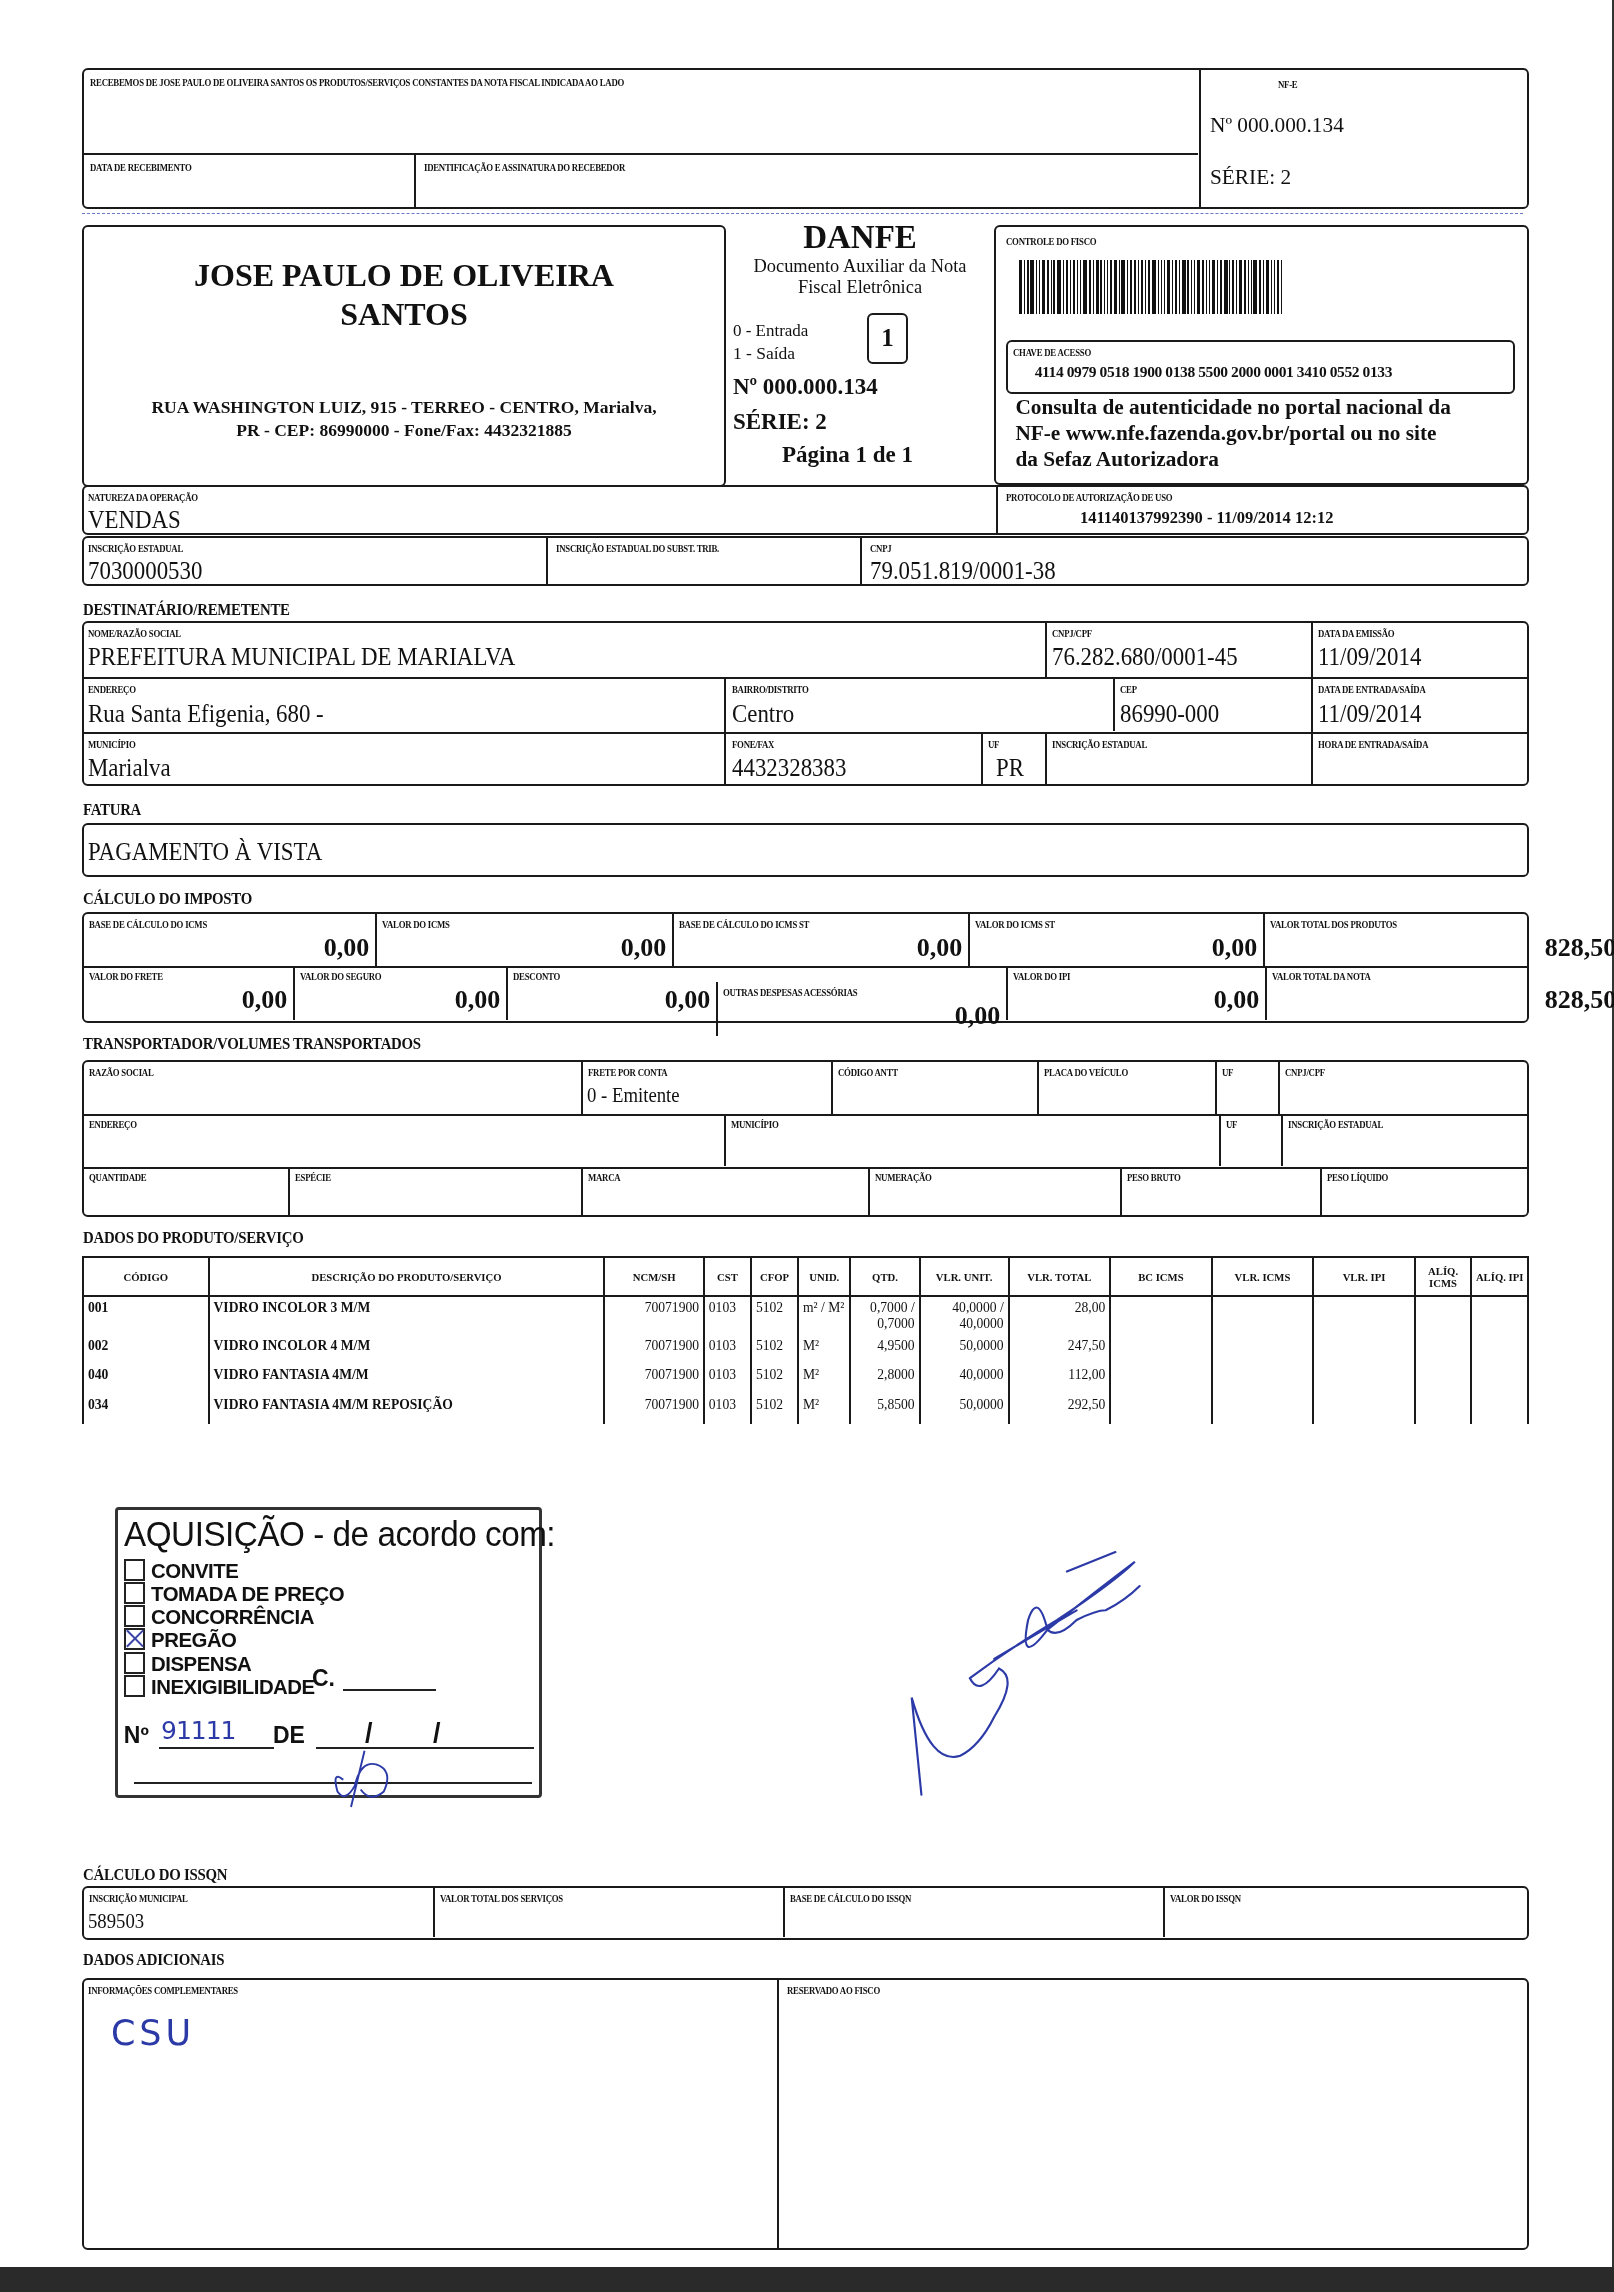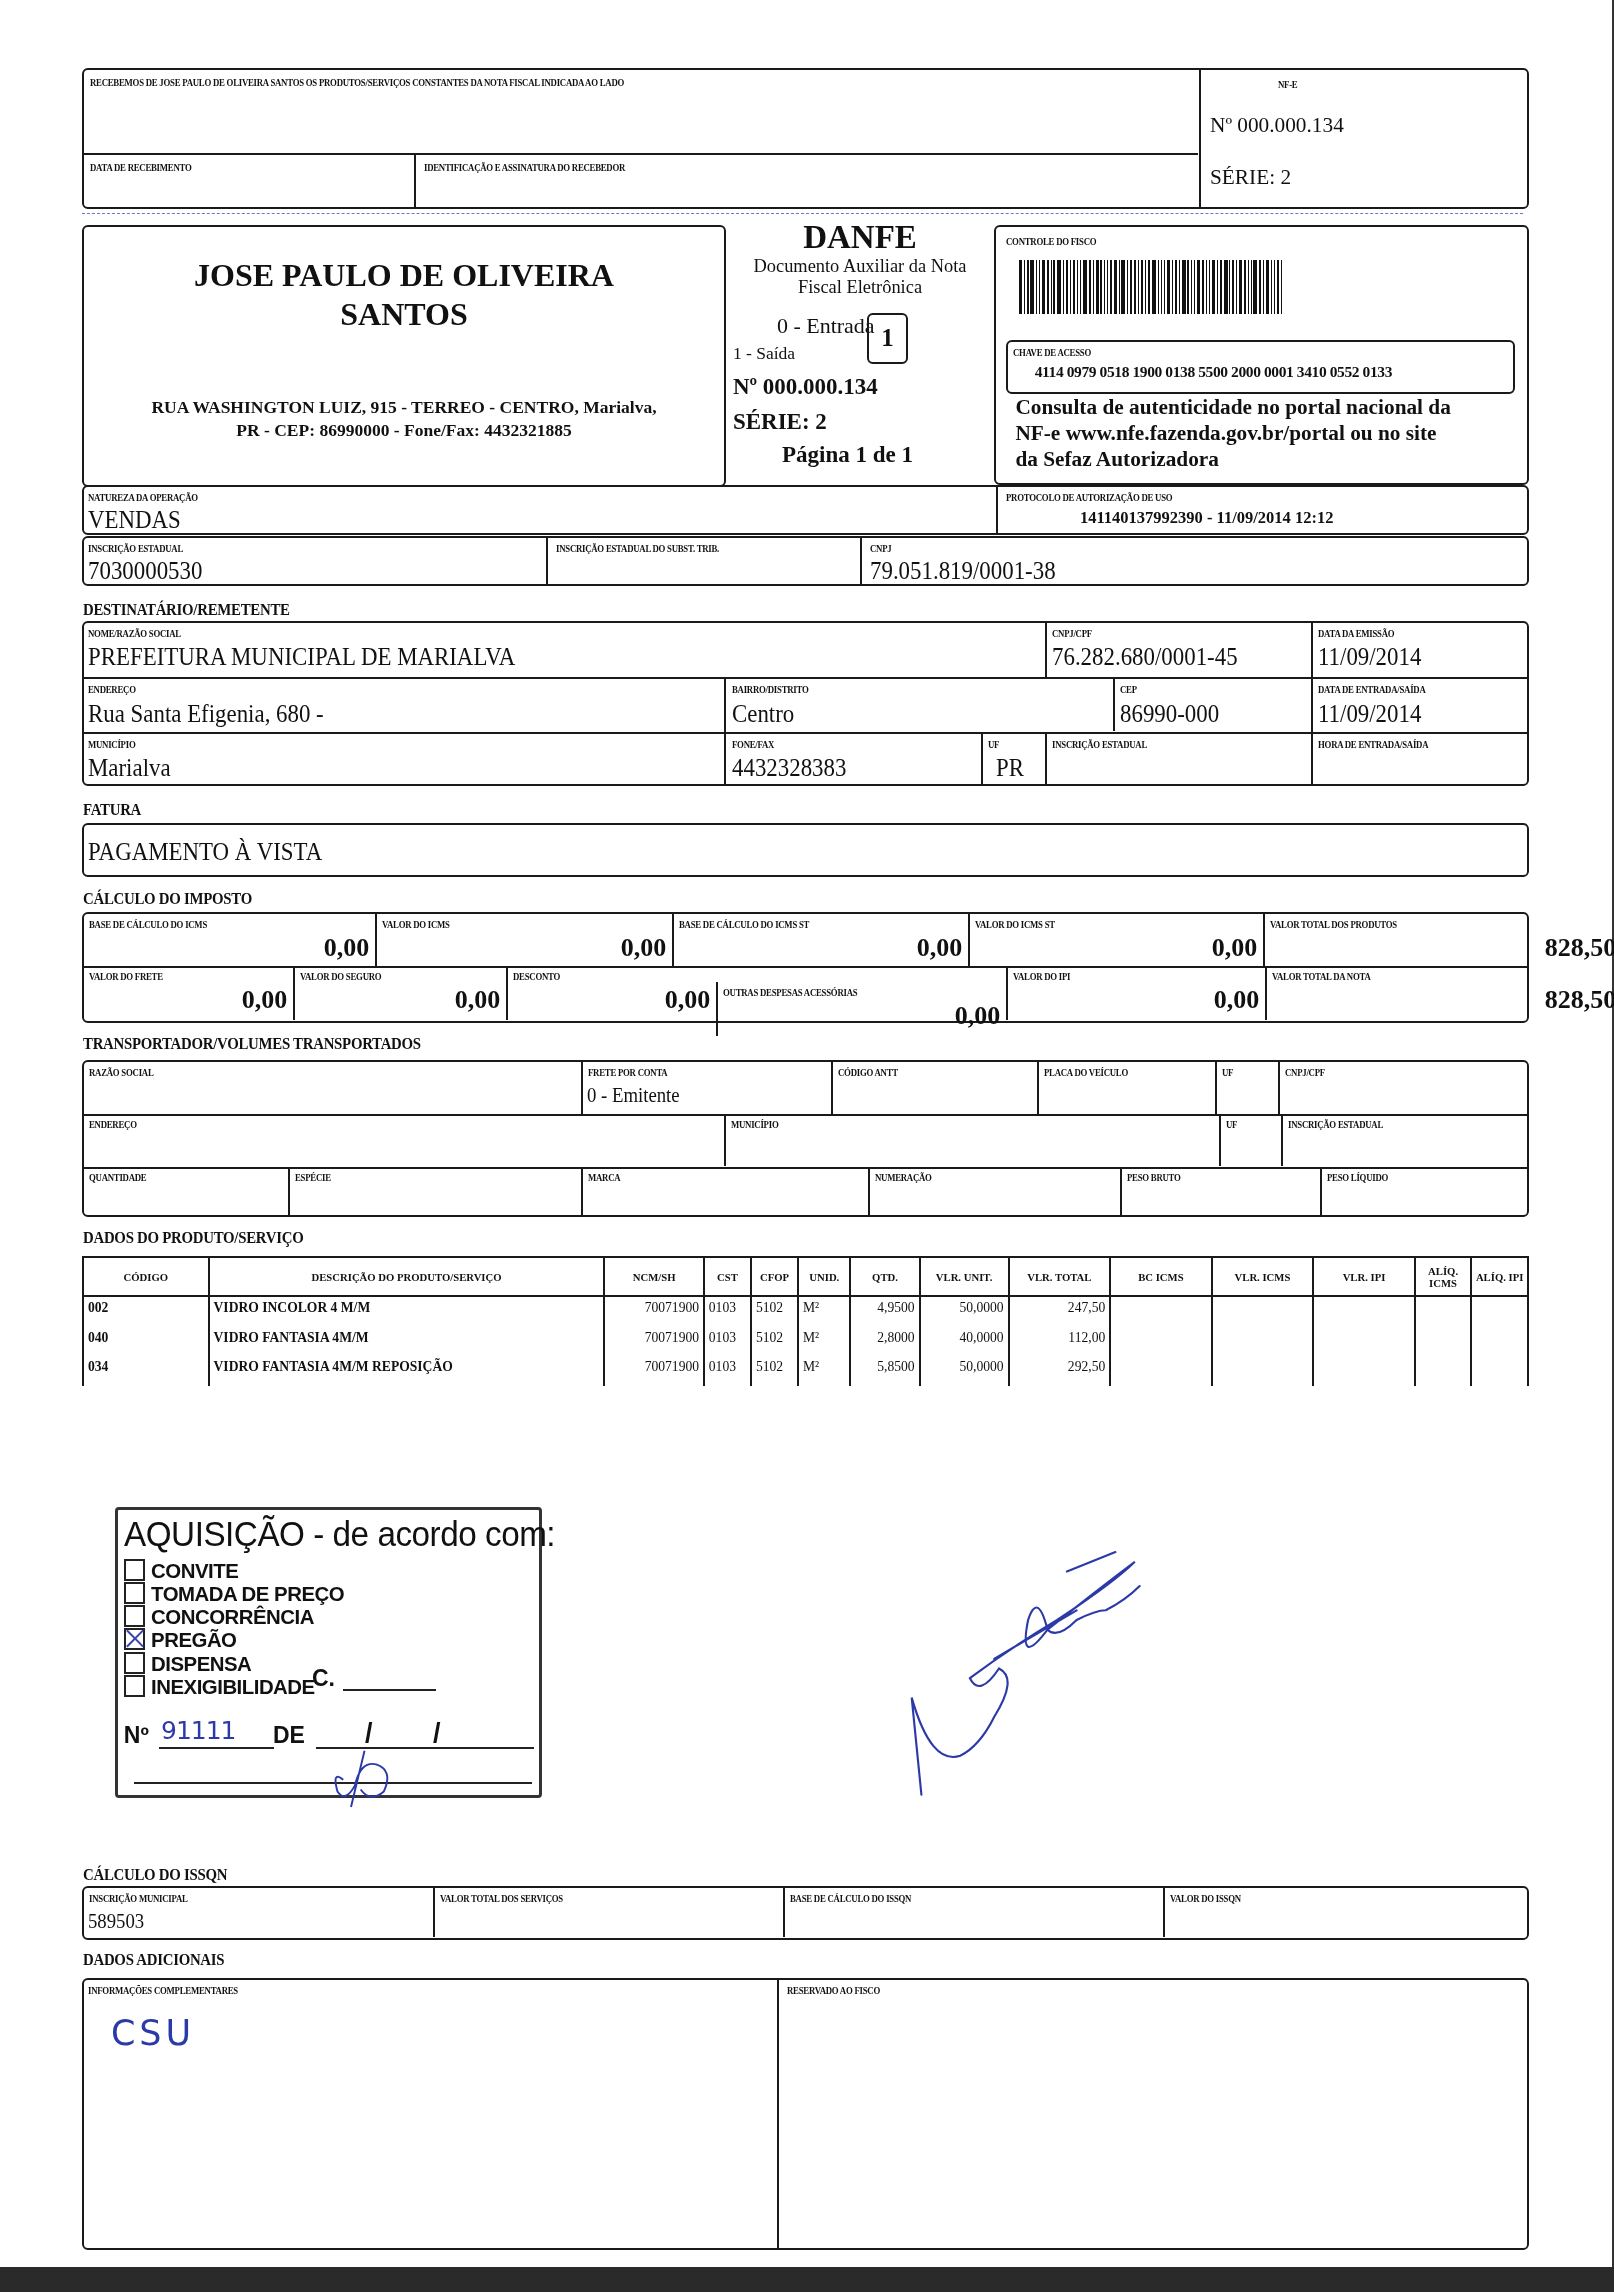--- a/index.html
+++ b/index.html
@@ -60,21 +60,21 @@
   <div class="abs" style="left:0;right:0;top:169px;text-align:center;font-size:17.5px;font-weight:bold;line-height:23px;">
     <div>RUA WASHINGTON LUIZ, 915 - TERREO - CENTRO, Marialva,</div>
     <div>PR - CEP: 86990000 - Fone/Fax: 4432321885</div>
   </div>
 </div>
 
 <div class="abs" style="left:728px;top:219px;width:264px;height:262px;">
   <div class="danfe-title" style="text-align:center;">DANFE</div>
   <div style="text-align:center;font-size:18.4px;">Documento Auxiliar da Nota</div>
   <div style="text-align:center;font-size:18.4px;">Fiscal Eletrônica</div>
-  <div class="abs" style="left:4.9px;top:94px;font-size:22px;margin-left:44px;">0 - Entrada</div>
+  <div class="abs" style="left:4.9px;top:102px;font-size:17px;">0 - Entrada</div>
   <div class="abs" style="left:4.9px;top:124px;font-size:17.5px;">1 - Saída</div>
   <div class="abs" style="left:139px;top:94px;width:37px;height:47px;border:2.9px solid #1a1a1a;border-radius:5.8px;text-align:center;font-size:25px;font-weight:bold;line-height:45px;">
     <span>1</span>
   </div>
   <div class="abs" style="left:4.9px;top:155px;font-size:23px;font-weight:bold;">Nº 000.000.134</div>
   <div class="abs" style="left:4.9px;top:190px;font-size:23px;font-weight:bold;">SÉRIE: 2</div>
   <div class="abs" style="left:54px;top:223px;font-size:23px;font-weight:bold;">Página 1 de 1</div>
 </div>
 
 <div class="box" style="left:994px;top:225px;width:535px;height:260px;">
@@ -372,20 +372,36 @@
         <th>VLR. TOTAL</th>
         <th>BC ICMS</th>
         <th>VLR. ICMS</th>
         <th>VLR. IPI</th>
         <th>ALÍQ. ICMS</th>
         <th>ALÍQ. IPI</th>
       </tr>
     </thead>
   <tbody id="prod-body">
       <tr>
+        <td>001</td>
+        <td>VIDRO INCOLOR 3 M/M</td>
+        <td class="num">70071900</td>
+        <td style="font-weight: normal;">0103</td>
+        <td style="font-weight: normal;">5102</td>
+        <td style="font-weight: normal;">m² / M²</td>
+        <td class="num">0,7000 / 0,7000</td>
+        <td class="num">40,0000 / 40,0000</td>
+        <td class="num">28,00</td>
+        <td></td>
+        <td></td>
+        <td></td>
+        <td></td>
+        <td></td>
+      </tr>
+      <tr>
         <td>002</td>
         <td>VIDRO INCOLOR 4 M/M</td>
         <td class="num">70071900</td>
         <td style="font-weight: normal;">0103</td>
         <td style="font-weight: normal;">5102</td>
         <td style="font-weight: normal;">M²</td>
         <td class="num">4,9500</td>
         <td class="num">50,0000</td>
         <td class="num">247,50</td>
         <td></td>

